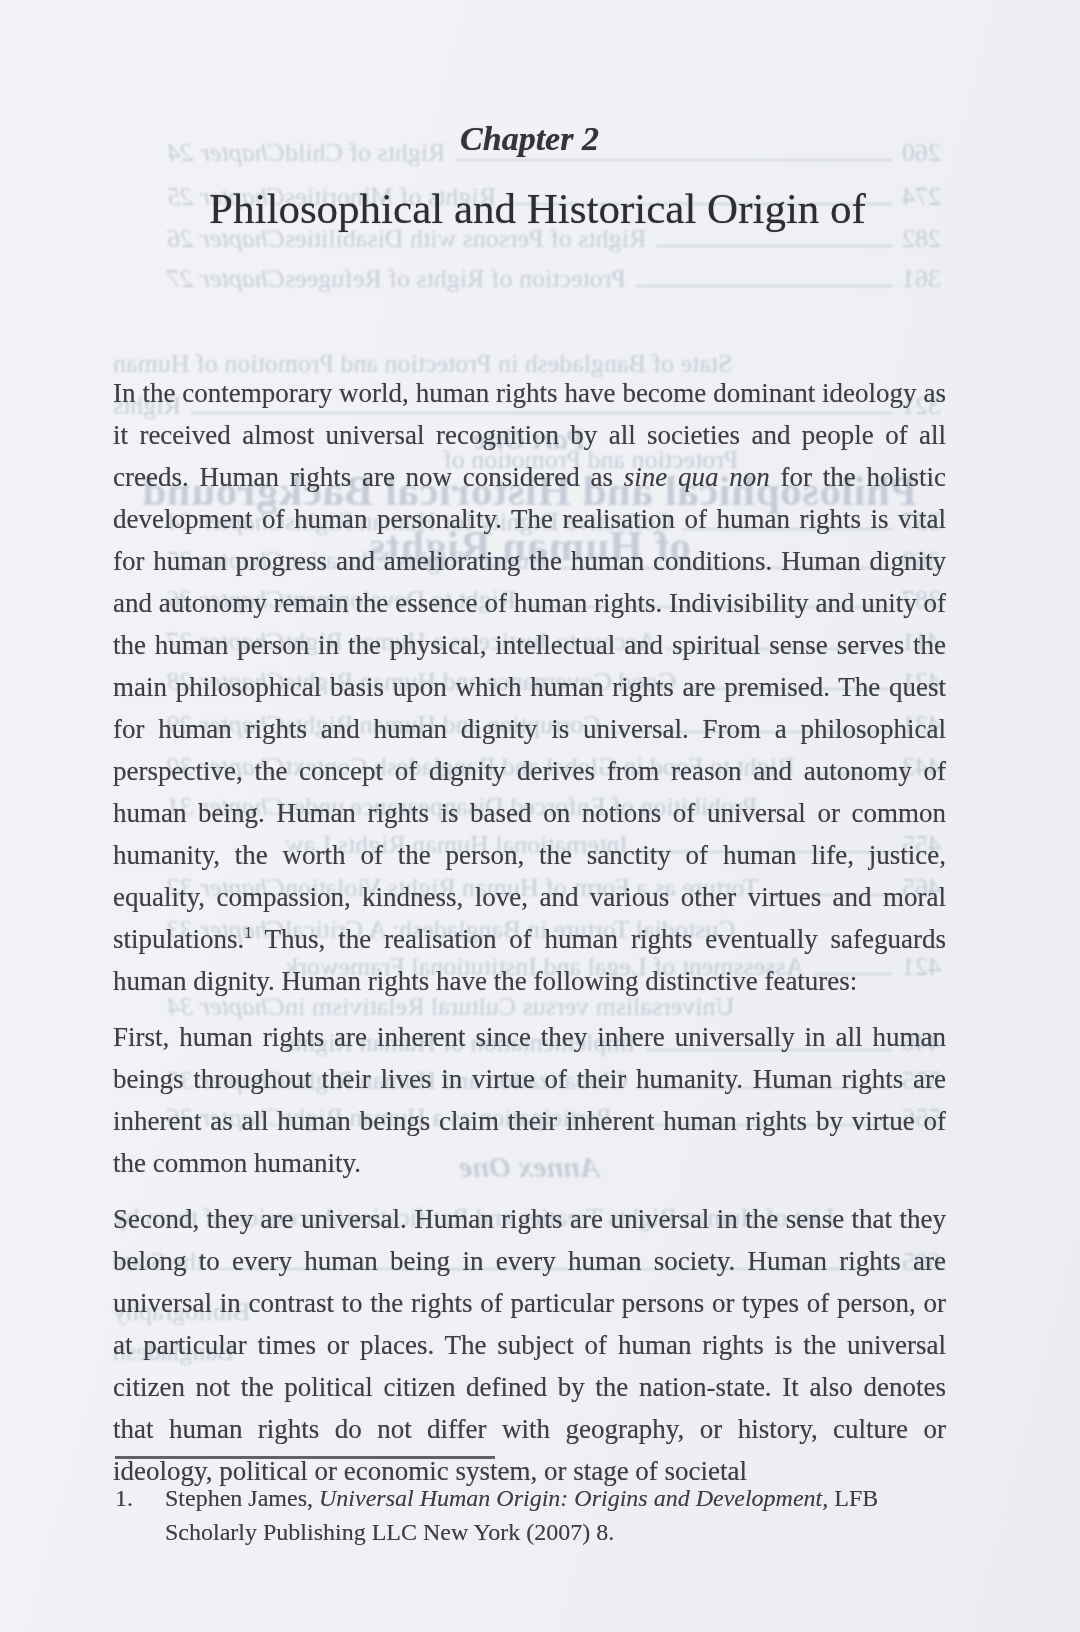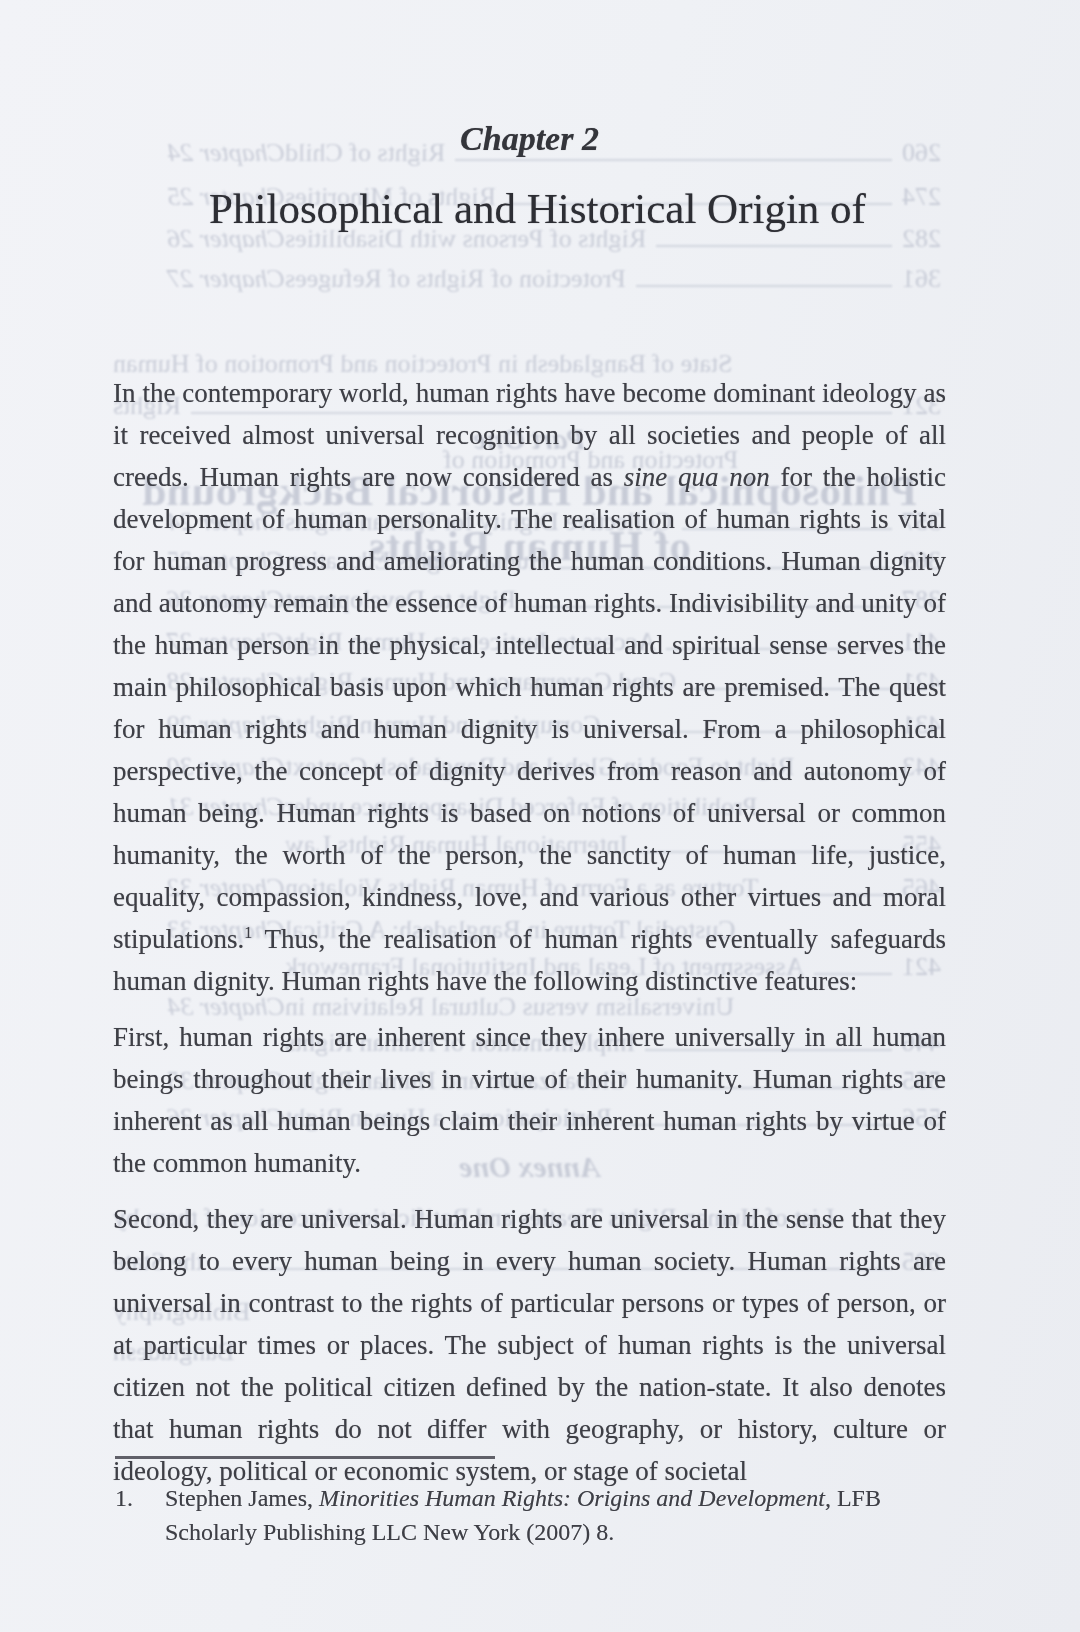--- a/index.html
+++ b/index.html
@@ -218,18 +218,18 @@
     <div class="body-text">
         <p class="body-para"><span>In the contemporary world, human rights have become dominant ideology as it received almost universal recognition by all societies and people of all creeds. Human rights are now considered as </span><i>sine qua non</i><span> for the holistic development of human personality. The realisation of human rights is vital for human progress and ameliorating the human conditions. Human dignity and autonomy remain the essence of human rights. Indivisibility and unity of the human person in the physical, intellectual and spiritual sense serves the main philosophical basis upon which human rights are premised. The quest for human rights and human dignity is universal. From a philosophical perspective, the concept of dignity derives from reason and autonomy of human being. Human rights is based on notions of universal or common humanity, the worth of the person, the sanctity of human life, justice, equality, compassion, kindness, love, and various other virtues and moral stipulations.</span><sup>1</sup><span> Thus, the realisation of human rights eventually safeguards human dignity. Human rights have the following distinctive features:</span></p>
         <p class="body-para"><span>First, human rights are inherent since they inhere universally in all human beings throughout their lives in virtue of their humanity. Human rights are inherent as all human beings claim their inherent human rights by virtue of the common humanity.</span></p>
         <p class="body-para"><span>Second, they are universal. Human rights are universal in the sense that they belong to every human being in every human society. Human rights are universal in contrast to the rights of particular persons or types of person, or at particular times or places. The subject of human rights is the universal citizen not the political citizen defined by the nation-state. It also denotes that human rights do not differ with geography, or history, culture or ideology, political or economic system, or stage of societal</span></p>
       </div>
 
     <div class="footnote-area">
       <div class="footnote-rule"></div>
       <div class="footnote">
         <span class="fn-num">1.</span>
-        <span class="fn-text"><span>Stephen James, </span><i>Minorities Human Rights: Origins and Development,</i><span> LFB Scholarly Publishing LLC New York (2007) 8.</span></span>
+        <span class="fn-text"><span>Stephen James, </span><i>Universal Human Origin: Origins and Development,</i><span> LFB Scholarly Publishing LLC New York (2007) 8.</span></span>
       </div>
     </div>
 
   </div>
 </div>
 
 </body></html>

